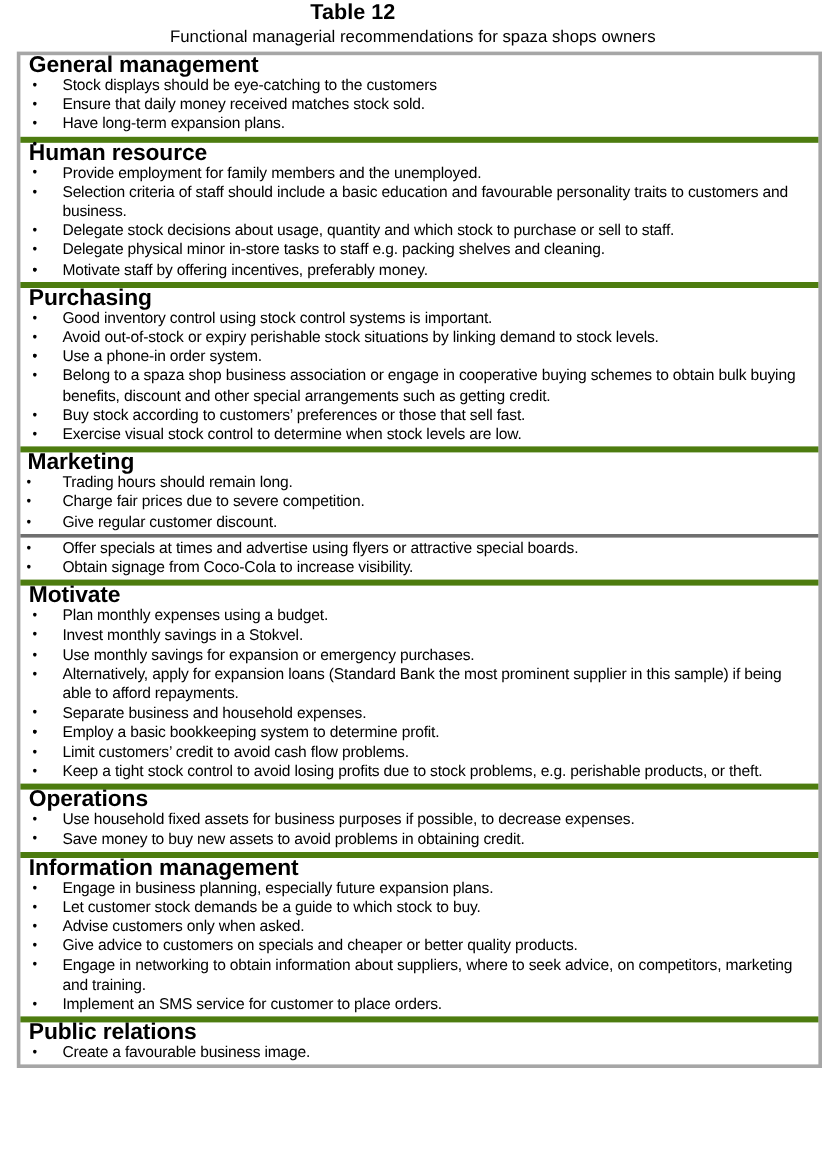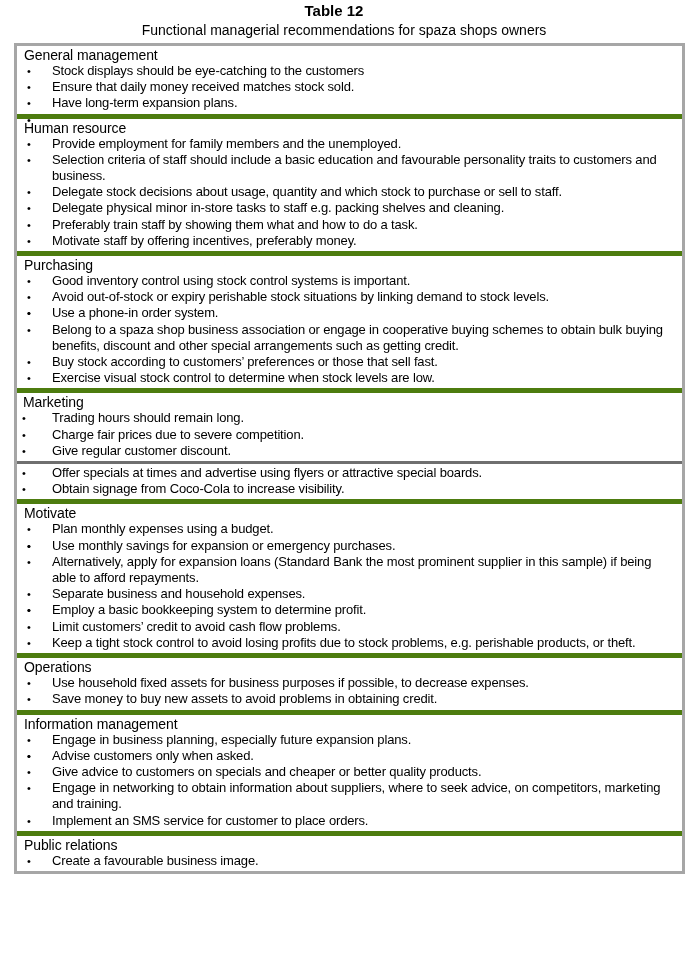--- a/index.html
+++ b/index.html
@@ -15,23 +15,22 @@
       font-family: "Liberation Sans", sans-serif;
       color: #000000;
     }
     .table-number {
       position: absolute;
       top: 2px;
       left: 0;
       width: 588px;
       text-align: center;
       font-weight: bold;
-      font-size: 15px;
+      font-size: 18px;
       line-height: 17px;
-      margin-left: 40px;
     }
     .table-caption {
       position: absolute;
       top: 22px;
       left: 0;
       width: 688px;
       text-align: center;
       font-size: 14px;
       line-height: 17px;
     }
@@ -47,22 +46,22 @@
       border-top: 5px solid #4d7c0f;
       padding: 1px 0 2px 0;
     }
     .section:first-child {
       border-top: none;
     }
     .section.dark-top {
       border-top: 3px solid #6f6f6f;
     }
     .section-title {
-      font-weight: normal;
-      font-size: 14px;
+      font-weight: bold;
+      font-size: 19px;
       line-height: 16px;
       padding-left: 7px;
       letter-spacing: -0.1px;
     }
     .item {
       position: relative;
       font-size: 13px;
       line-height: 16.2px;
       padding-left: 35px;
       padding-right: 6px;
@@ -92,21 +91,21 @@
     <div class="item"><span class="bullet">•</span><span>Have long-term expansion plans.</span></div>
     <div class="item"><span class="bullet">•</span></div>
   </div>
 
   <div class="section">
     <div class="section-title">Human resource</div>
     <div class="item"><span class="bullet">•</span><span>Provide employment for family members and the unemployed.</span></div>
     <div class="item"><span class="bullet">•</span><span>Selection criteria of staff should include a basic education and favourable personality traits to customers and business.</span></div>
     <div class="item"><span class="bullet">•</span><span>Delegate stock decisions about usage, quantity and which stock to purchase or sell to staff.</span></div>
     <div class="item"><span class="bullet">•</span><span>Delegate physical minor in-store tasks to staff e.g. packing shelves and cleaning.</span></div>
-    <div class="item"><span class="bullet">•</span><span>Preferably train staff by showing them what and how to do a task.</span></div>
+    <div class="item"><span class="bullet">•</span></div>
     <div class="item"><span class="bullet">•</span><span>Motivate staff by offering incentives, preferably money.</span></div>
   </div>
 
   <div class="section">
     <div class="section-title">Purchasing</div>
     <div class="item"><span class="bullet">•</span><span>Good inventory control using stock control systems is important.</span></div>
     <div class="item"><span class="bullet">•</span><span>Avoid out-of-stock or expiry perishable stock situations by linking demand to stock levels.</span></div>
     <div class="item"><span class="bullet">•</span></div>
     <div class="item"><span class="bullet">•</span><span>Use a phone-in order system.</span></div>
     <div class="item"><span class="bullet">•</span><span>Belong to a spaza shop business association or engage in cooperative buying schemes to obtain bulk buying benefits, discount and other special arrangements such as getting credit.</span></div>
@@ -122,40 +121,40 @@
   </div>
 
   <div class="section shift dark-top">
     <div class="item"><span class="bullet">•</span><span>Offer specials at times and advertise using flyers or attractive special boards.</span></div>
     <div class="item"><span class="bullet">•</span><span>Obtain signage from Coco-Cola to increase visibility.</span></div>
   </div>
 
   <div class="section">
     <div class="section-title">Motivate</div>
     <div class="item"><span class="bullet">•</span><span>Plan monthly expenses using a budget.</span></div>
-    <div class="item"><span class="bullet">•</span></div>
+    <div class="item"><span class="bullet">•</span><span>Invest monthly savings in a Stokvel.</span></div>
     <div class="item"><span class="bullet">•</span><span>Use monthly savings for expansion or emergency purchases.</span></div>
     <div class="item"><span class="bullet">•</span><span>Alternatively, apply for expansion loans (Standard Bank the most prominent supplier in this sample) if being able to afford repayments.</span></div>
     <div class="item"><span class="bullet">•</span><span>Separate business and household expenses.</span></div>
     <div class="item"><span class="bullet">•</span></div>
     <div class="item"><span class="bullet">•</span><span>Employ a basic bookkeeping system to determine profit.</span></div>
     <div class="item"><span class="bullet">•</span><span>Limit customers’ credit to avoid cash flow problems.</span></div>
     <div class="item"><span class="bullet">•</span><span>Keep a tight stock control to avoid losing profits due to stock problems, e.g. perishable products, or theft.</span></div>
   </div>
 
   <div class="section">
     <div class="section-title">Operations</div>
     <div class="item"><span class="bullet">•</span><span>Use household fixed assets for business purposes if possible, to decrease expenses.</span></div>
     <div class="item"><span class="bullet">•</span><span>Save money to buy new assets to avoid problems in obtaining credit.</span></div>
   </div>
 
   <div class="section">
     <div class="section-title">Information management</div>
     <div class="item"><span class="bullet">•</span><span>Engage in business planning, especially future expansion plans.</span></div>
-    <div class="item"><span class="bullet">•</span></div>
+    <div class="item"><span class="bullet">•</span><span>Let customer stock demands be a guide to which stock to buy.</span></div>
     <div class="item"><span class="bullet">•</span><span>Advise customers only when asked.</span></div>
     <div class="item"><span class="bullet">•</span><span>Give advice to customers on specials and cheaper or better quality products.</span></div>
     <div class="item"><span class="bullet">•</span><span>Engage in networking to obtain information about suppliers, where to seek advice, on competitors, marketing and training.</span></div>
     <div class="item"><span class="bullet">•</span><span>Implement an SMS service for customer to place orders.</span></div>
   </div>
 
   <div class="section">
     <div class="section-title">Public relations</div>
     <div class="item"><span class="bullet">•</span><span>Create a favourable business image.</span></div>
   </div>

